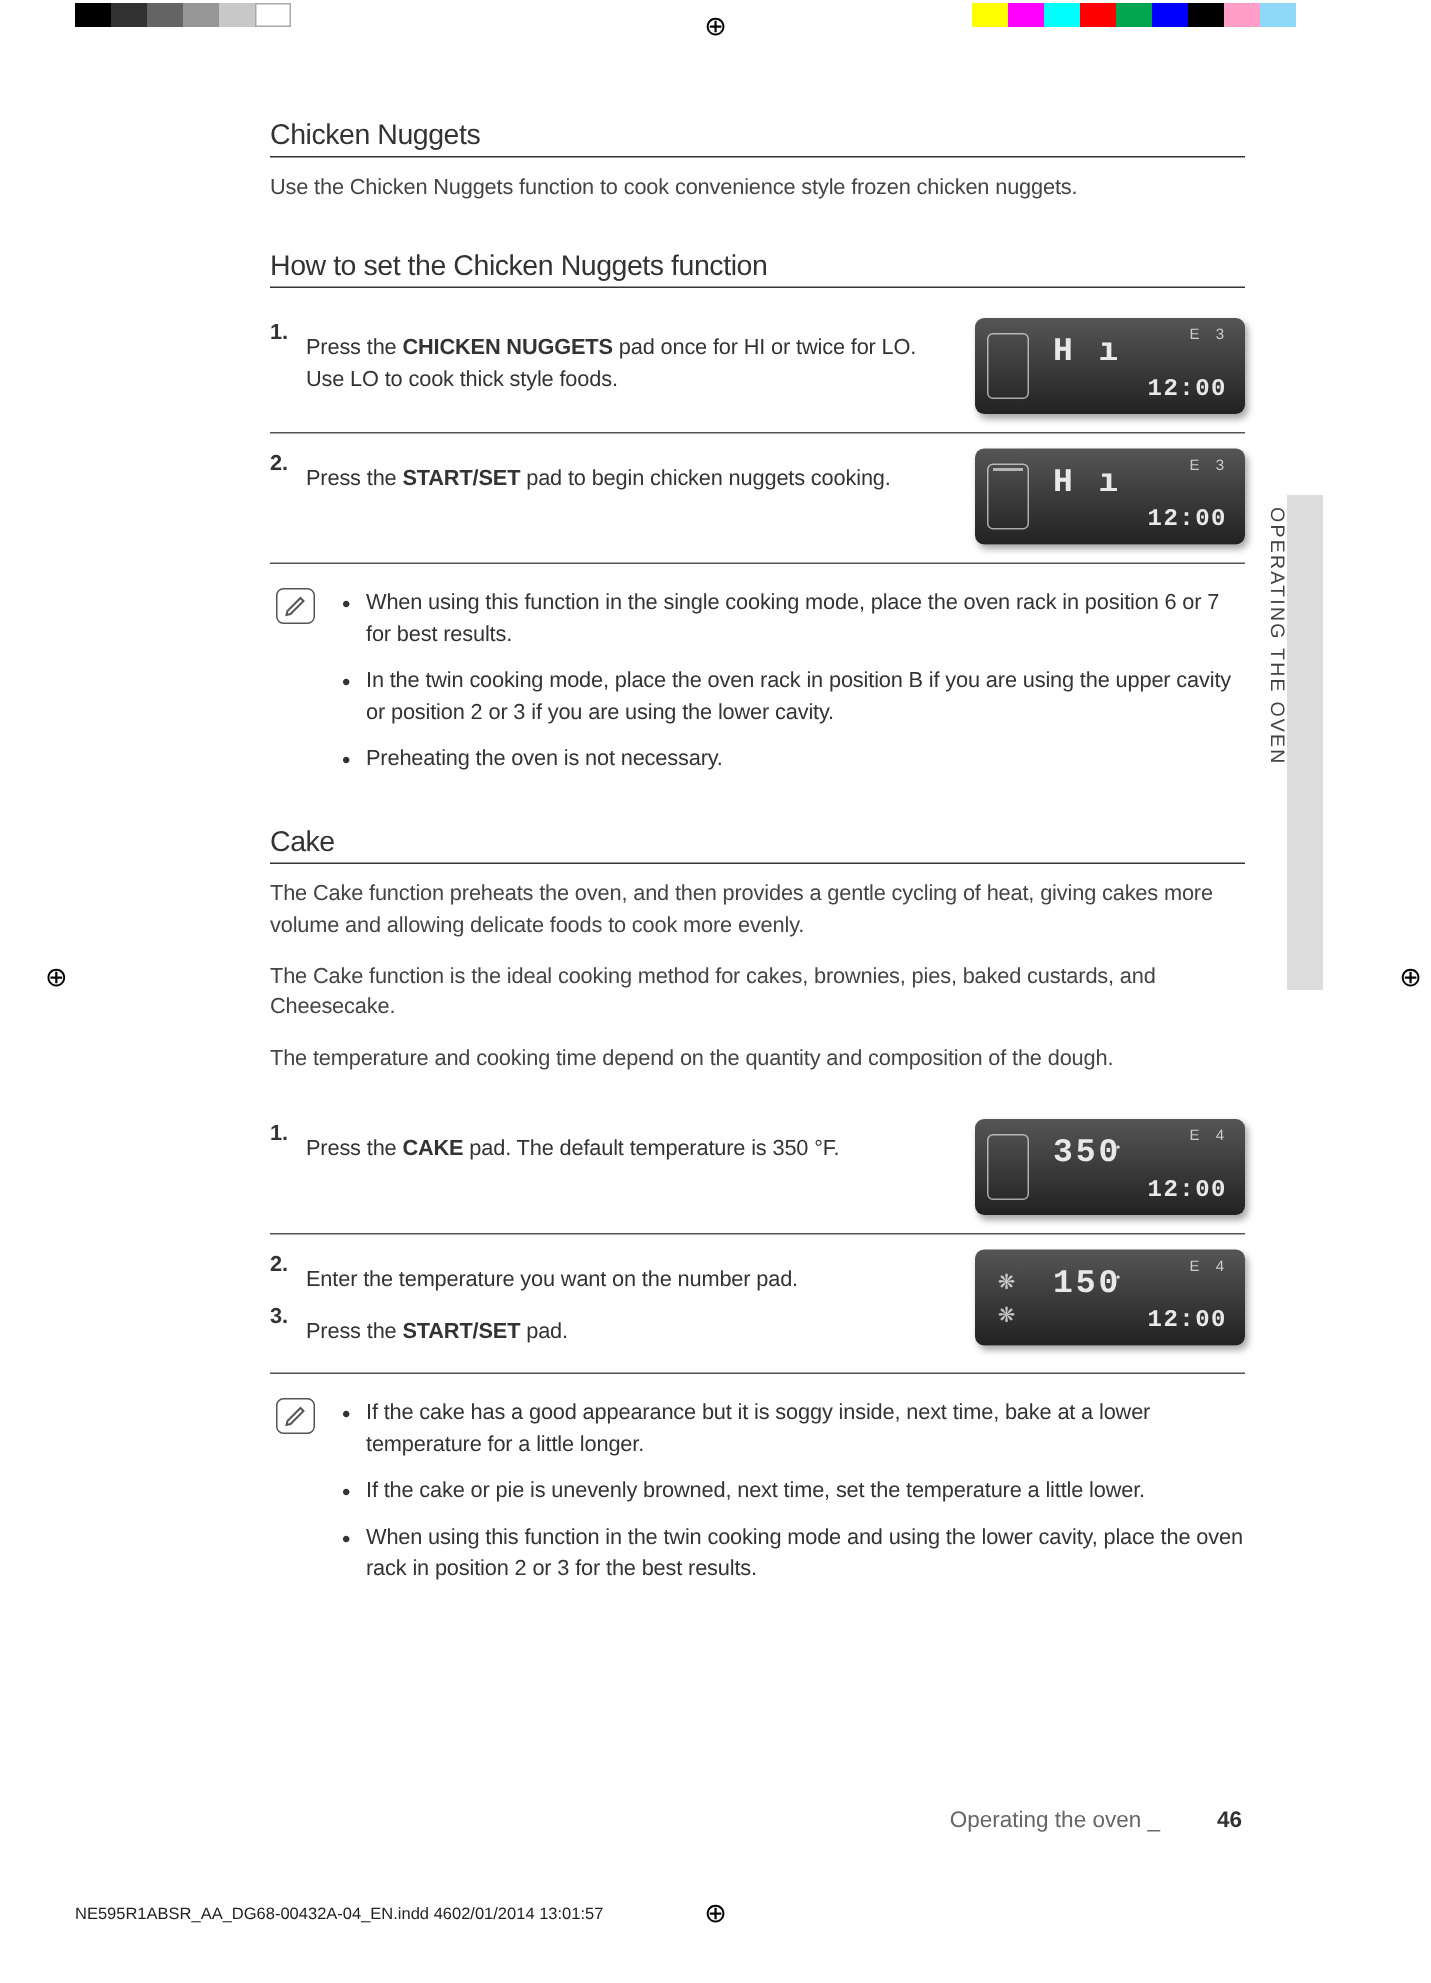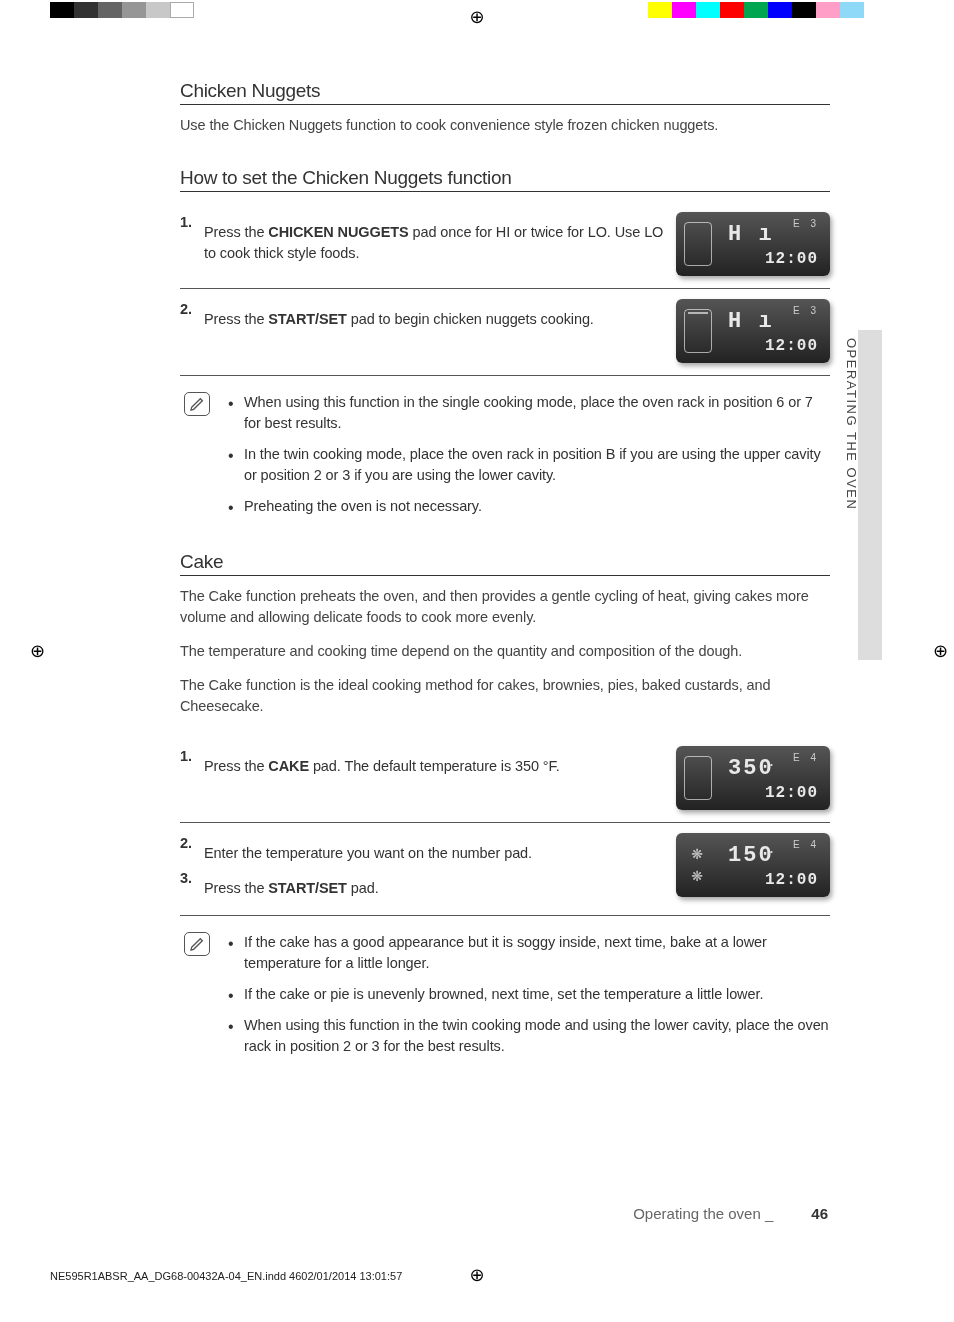--- a/index.html
+++ b/index.html
@@ -71,21 +71,21 @@
     gap: 10px;
     font-size: 14.5px;
     line-height: 1.45;
     color: #333;
     margin-bottom: 4px;
   }
   .step-num { font-weight: 700; min-width: 14px; }
   .step-text { flex: 1; letter-spacing:-0.1px;margin-top:10px;}
   .step-text b { font-weight: 700; }
   .display-panel {
-    width: 154px; height: 64px;
+    width: 180px; height: 64px;
     border-radius: 6px;
     background: linear-gradient(180deg, #555 0%, #222 100%);
     position: relative;
     box-shadow: 2px 3px 5px rgba(0,0,0,0.35);
     flex-shrink: 0;
   }
   .panel-outline {
     position:absolute; left:8px; top:10px;
     width:28px; height:44px;
     border:1.5px solid rgba(255,255,255,0.6);
@@ -269,22 +269,22 @@
     <ul class="note-list" id="cn-notes">
         <li>When using this function in the single cooking mode, place the oven rack in position 6 or 7 for best results.</li>
         <li>In the twin cooking mode, place the oven rack in position B if you are using the upper cavity or position 2 or 3 if you are using the lower cavity.</li>
         <li>Preheating the oven is not necessary.</li>
       </ul>
   </div>
 
   <div class="section-title">Cake</div>
   <div id="cake-paras">
       <p class="body-text">The Cake function preheats the oven, and then provides a gentle cycling of heat, giving cakes more volume and allowing delicate foods to cook more evenly.</p>
+      <p class="body-text">The Cake function is the ideal cooking method for cakes, brownies, pies, baked custards, and Cheesecake.</p>
       <p class="body-text">The temperature and cooking time depend on the quantity and composition of the dough.</p>
-      <p class="body-text">The Cake function is the ideal cooking method for cakes, brownies, pies, baked custards, and Cheesecake.</p>
     </div>
 
   <div style="height:6px"></div>
 
   <div class="steps" id="cake-steps">
       <div class="step-row">
         <div class="step-text-block">
           <div class="step-line">
             <span class="step-num">1.</span>
             <span class="step-text">Press the <b>CAKE</b> pad. The default temperature is 350 °F.</span>

